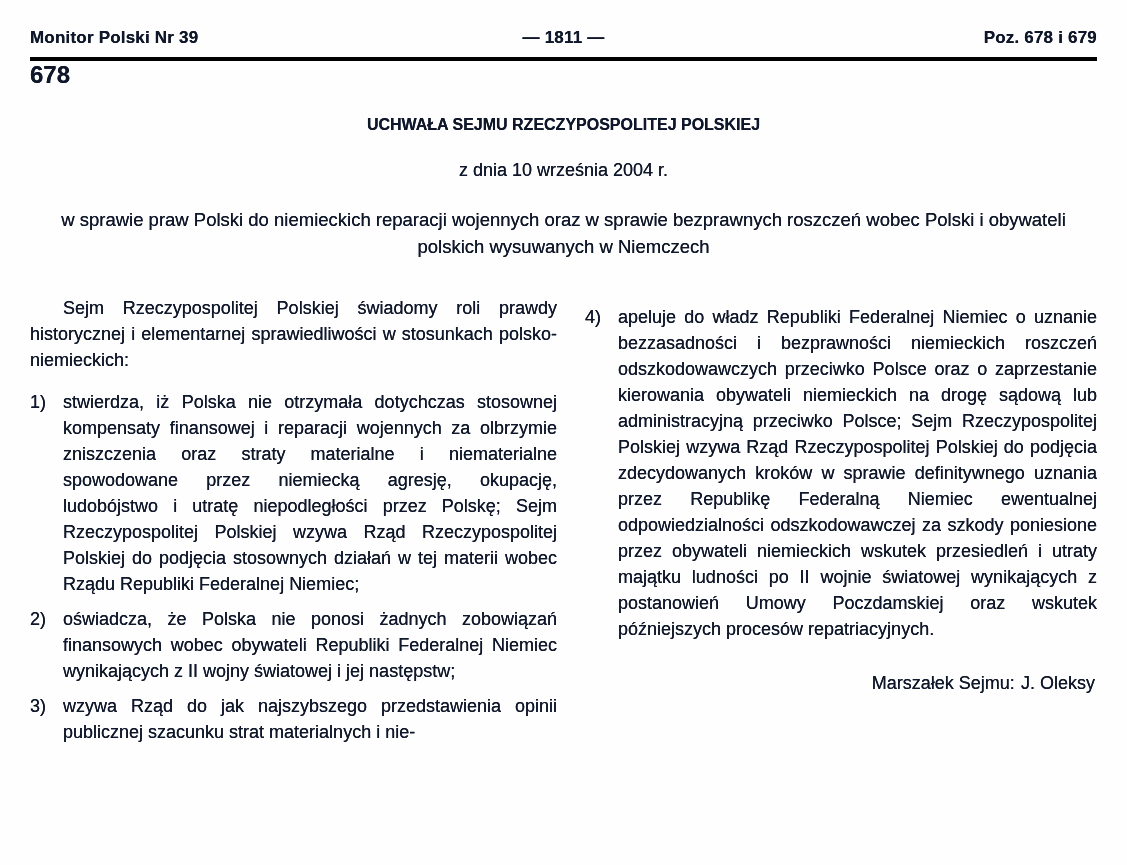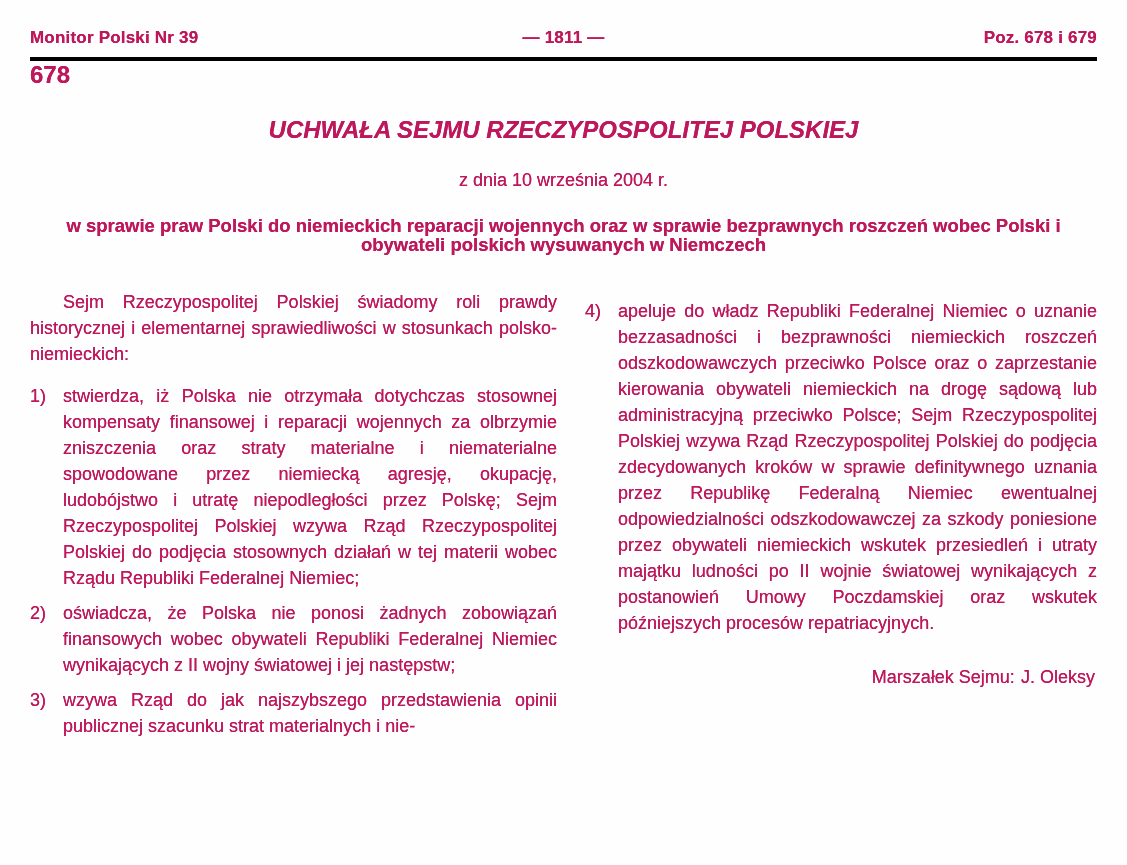--- a/index.html
+++ b/index.html
@@ -1,21 +1,21 @@
 <!DOCTYPE html>
 <html lang="pl"><head>
 <meta charset="utf-8">
 <style>
   html, body { margin: 0; padding: 0; background: #ffffff; }
   .page {
     position: relative;
     width: 1127px;
     height: 865px;
     background: #fefefe;
-    color: #be185d;
+    color: #0f172a;
     font-family: "Liberation Sans", sans-serif;
     box-sizing: border-box;
     padding: 28px 30px 0 30px;
     overflow: hidden;
     text-shadow: 0 0 0.5px currentColor; 
   }
   
   .hdr {
     display: flex;
     align-items: baseline;
@@ -33,36 +33,35 @@
   }
   
   .act-number {
     text-align: left;
     font-size: 24px;
     font-weight: 700;
   }
   .act-type {
     margin-top: 27px;
     text-align: center;
-    font-size: 24px;
+    font-size: 16px;
     font-weight: 700;
-    font-style: italic;
   }
   .act-date {
     margin-top: 26px;
     text-align: center;
     font-size: 18px;
   }
   .act-subject {
     margin: 25px auto 0 auto;
     max-width: 1045px;
     text-align: center;
     font-size: 18.5px;
-    font-weight: 700;
-    line-height: 19px;
+    font-weight: 400;
+    line-height: 27px;
   }
   
   .cols {
     display: flex;
     gap: 28px;
     margin-top: 35px;
     font-size: 18px;
     line-height: 26px;
   }
   .col-left  { width: 527px; }

